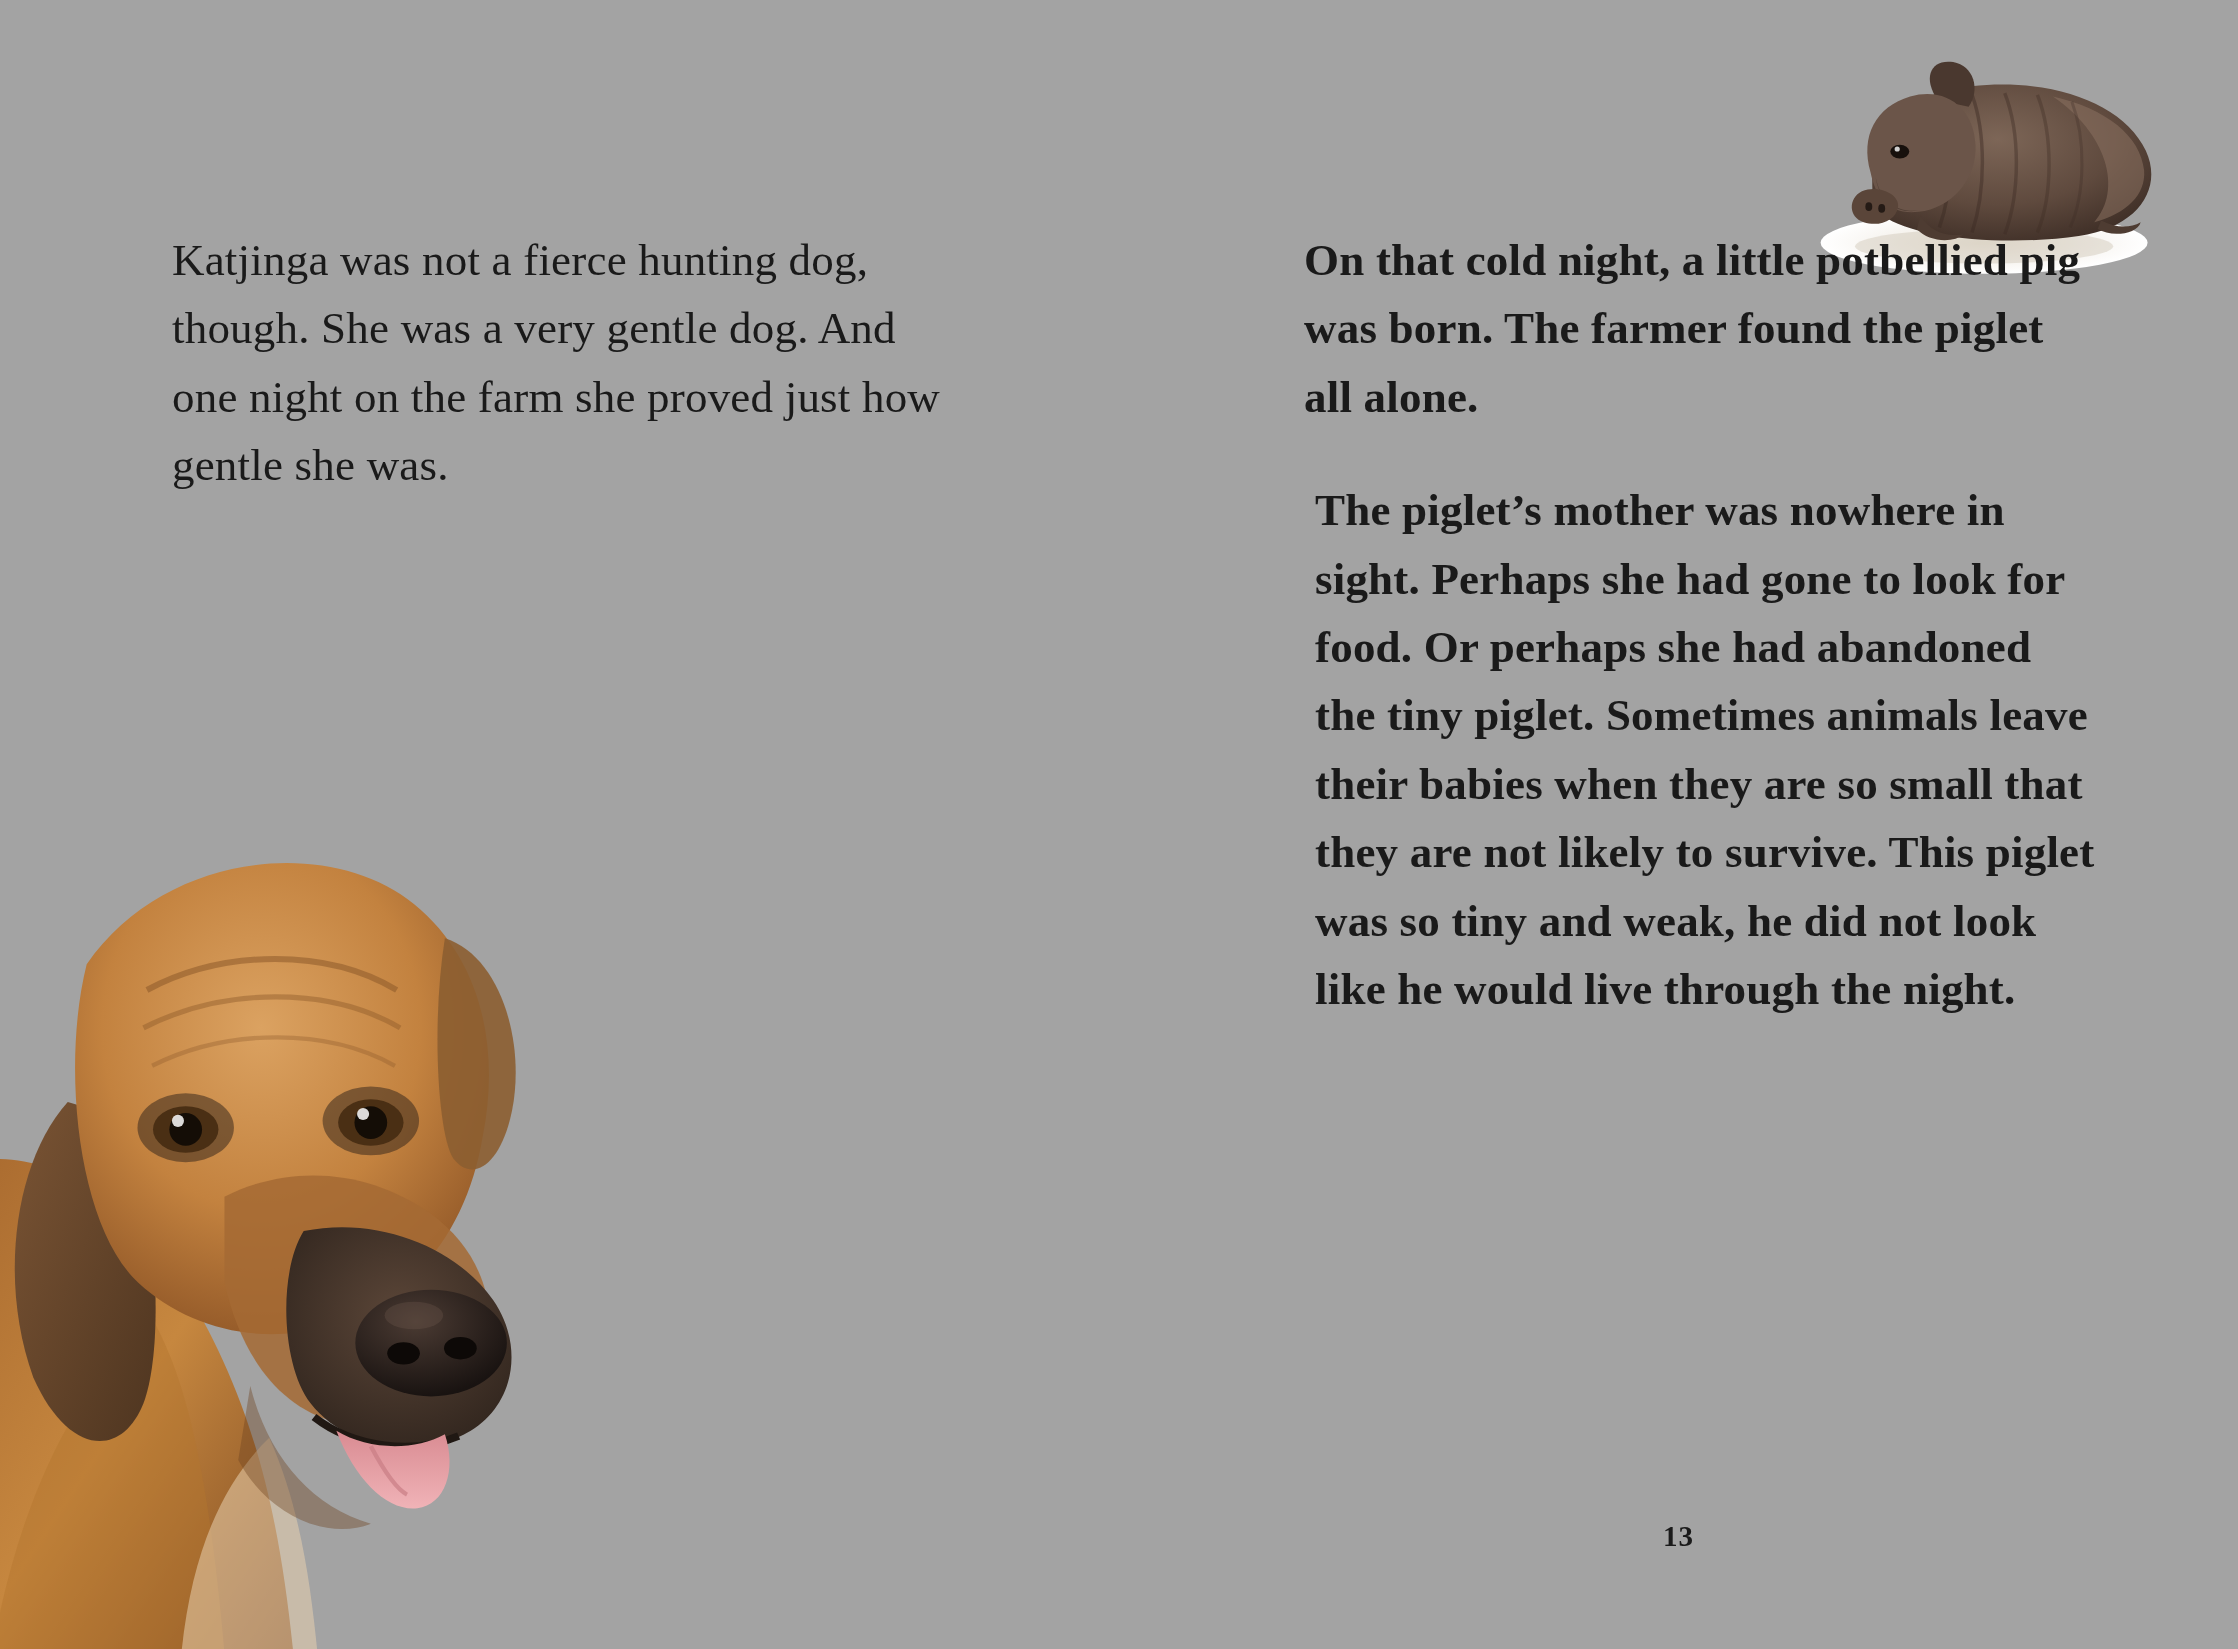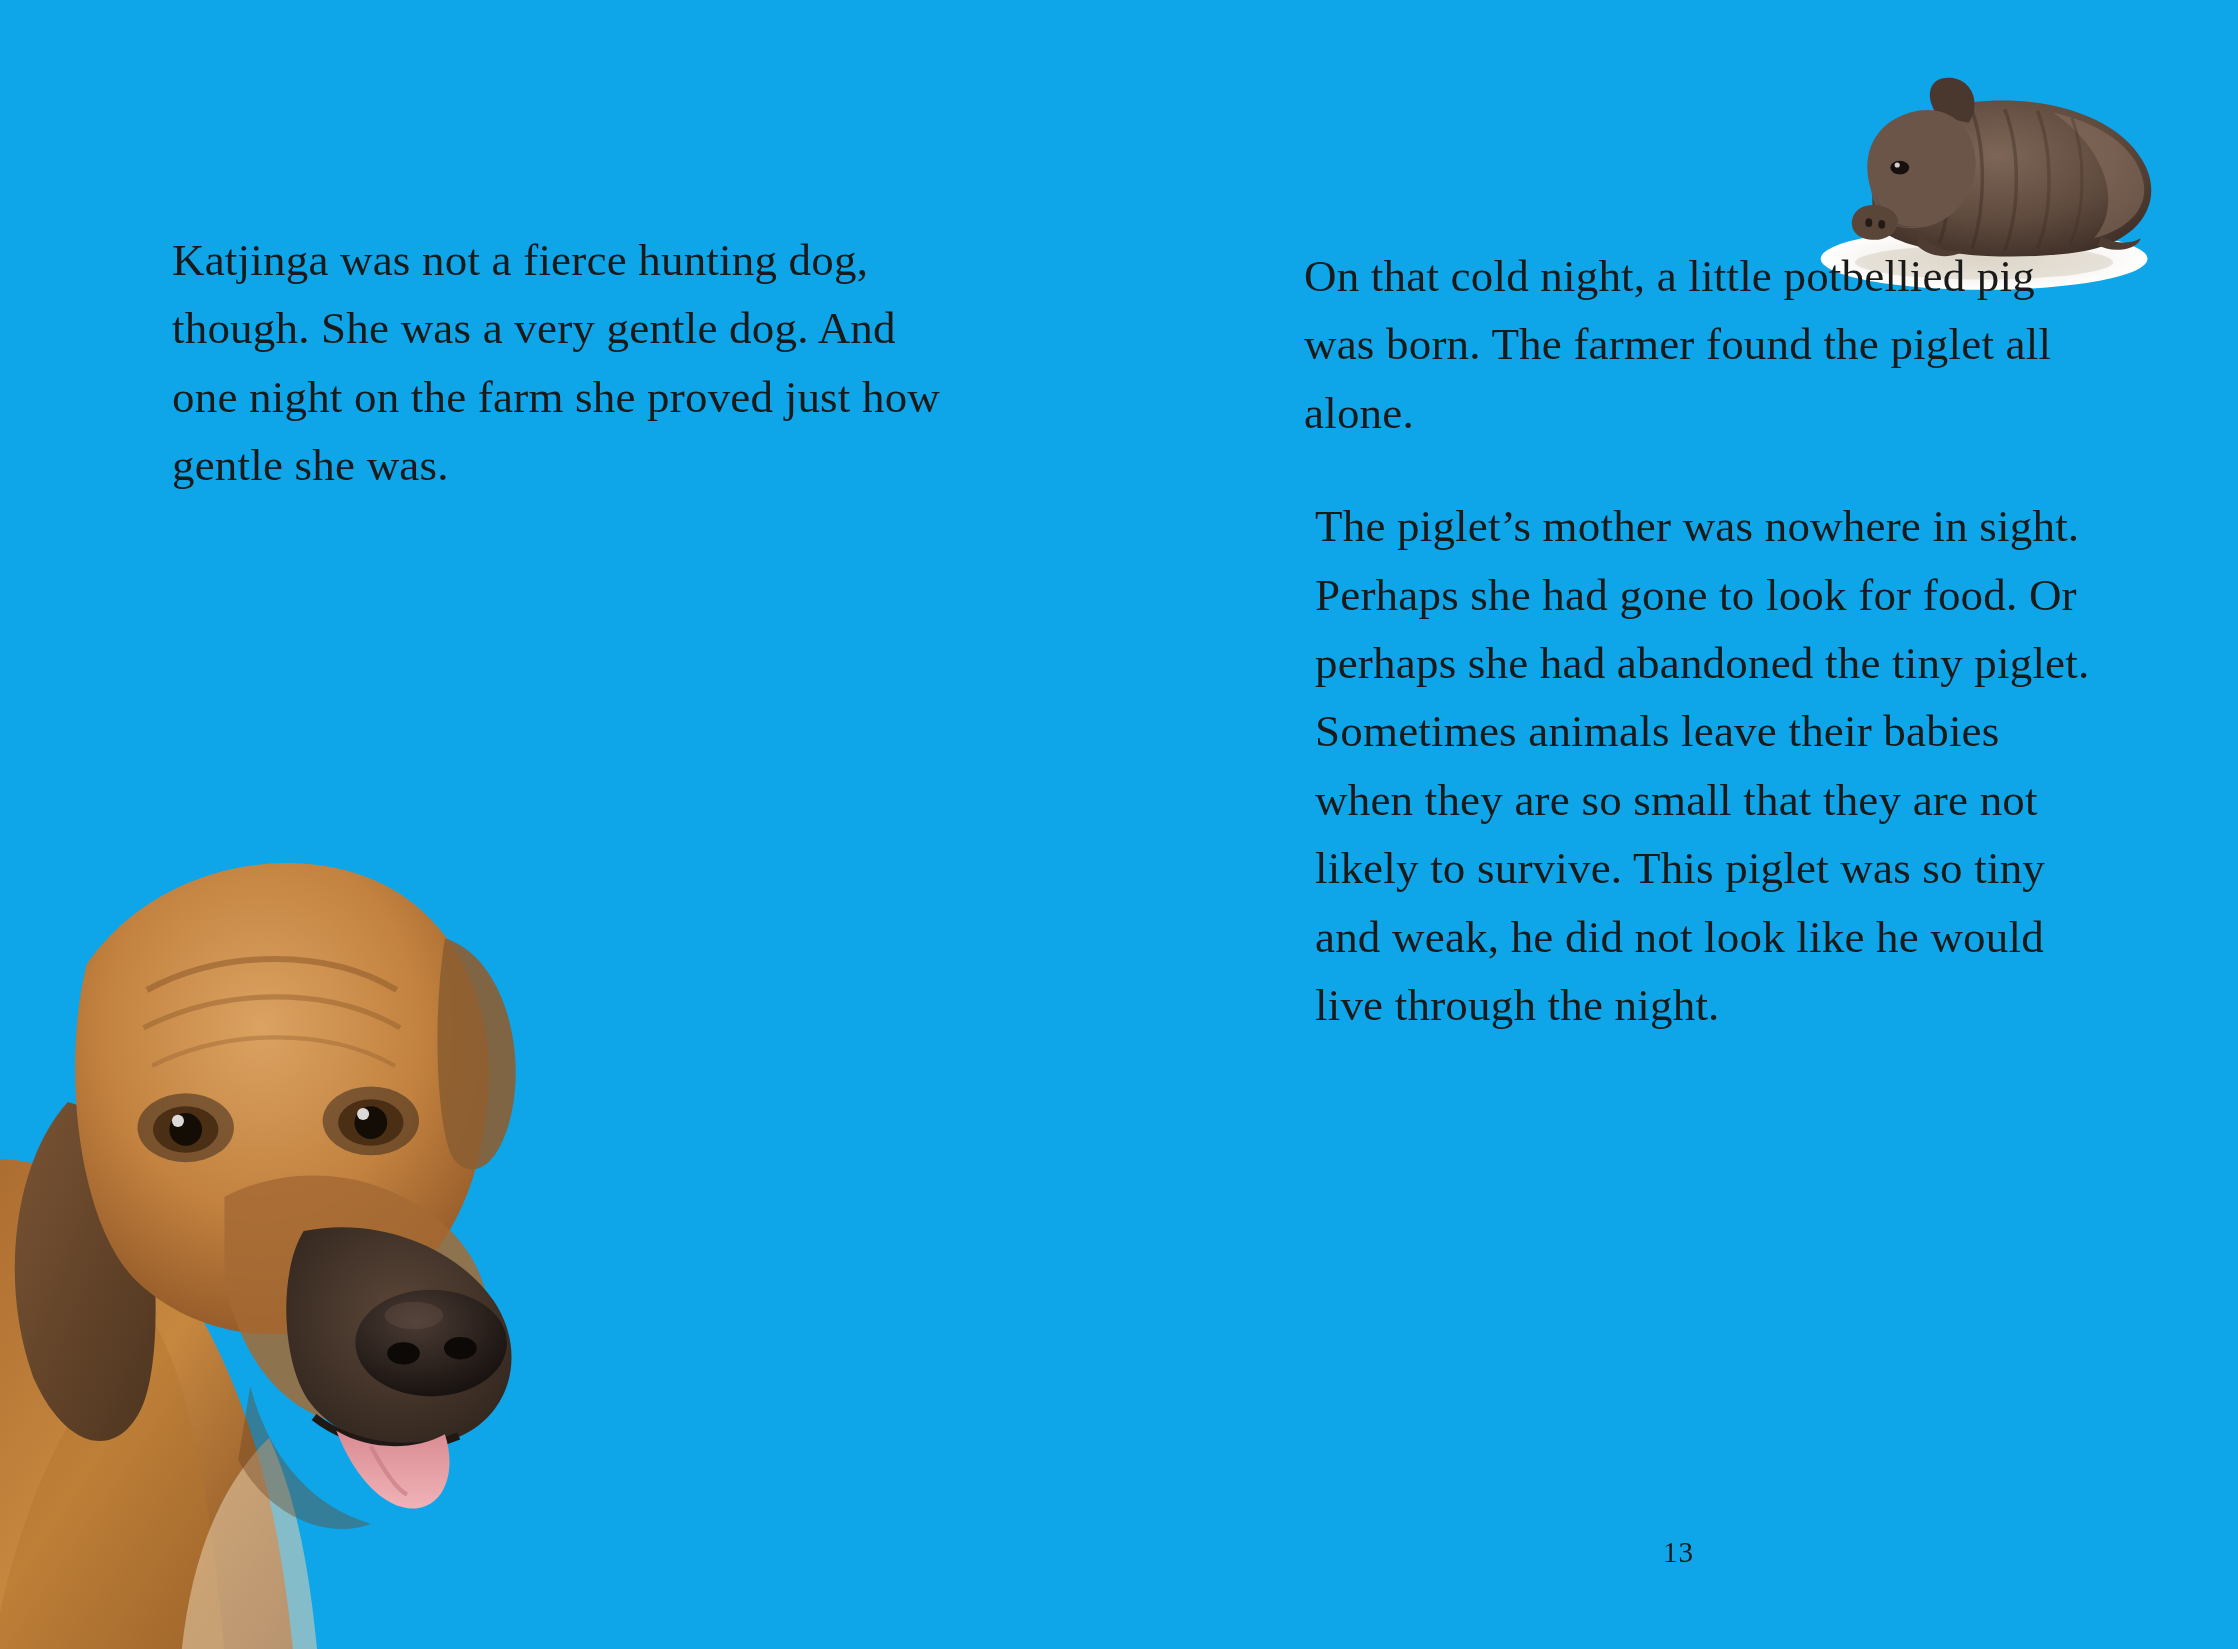--- a/index.html
+++ b/index.html
@@ -12,21 +12,21 @@
     height: 1650px;
     position: relative;
     overflow: hidden;
     font-family: "Liberation Serif", serif;
     color: #1a1a1a;
   }
 
   .page-spread {
     position: absolute;
     inset: 0;
-    background: #0ea5e9;
+    background: #a3a3a3;
   }
 
   
   .left-page {
     position: absolute;
     left: 0;
     top: 0;
     width: 1119px;
     height: 1650px;
   }
@@ -38,23 +38,24 @@
     width: 792px;
     font-size: 45px;
     line-height: 1.52;
     letter-spacing: 0.2px;
   }
 
   
   .right-page {
     position: absolute;
     left: 1119px;
-    top: 16px;
+    top: 0;
     width: 1119px;
     height: 1222px;
+    font-weight: bold;
   }
 
   .right-text {
     position: absolute;
     left: 185px;
     top: 226px;
     width: 792px;
     font-size: 45px;
     line-height: 1.52;
     letter-spacing: 0.2px;

